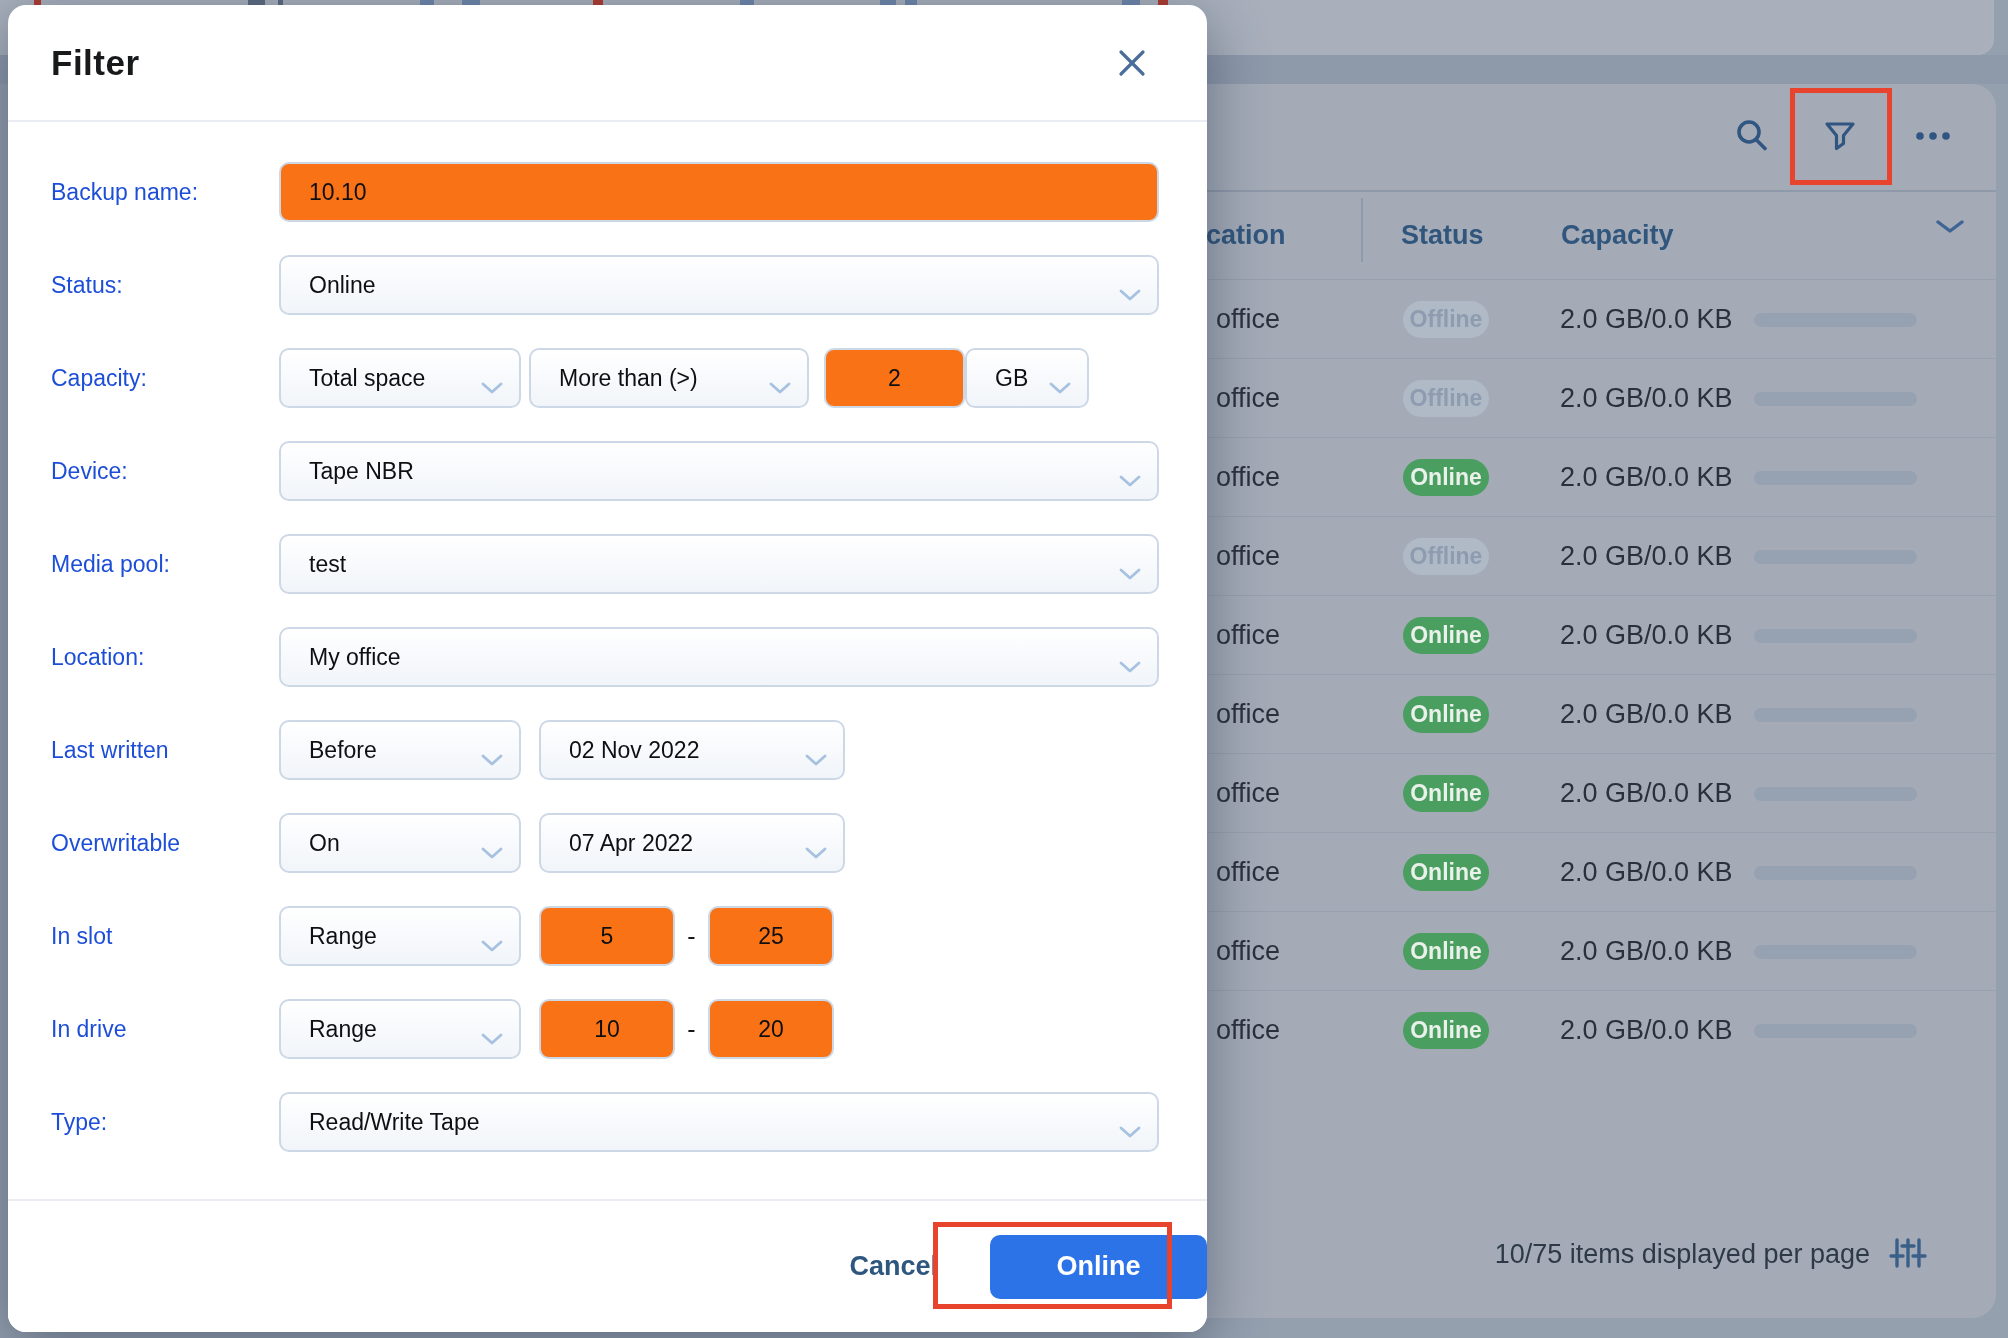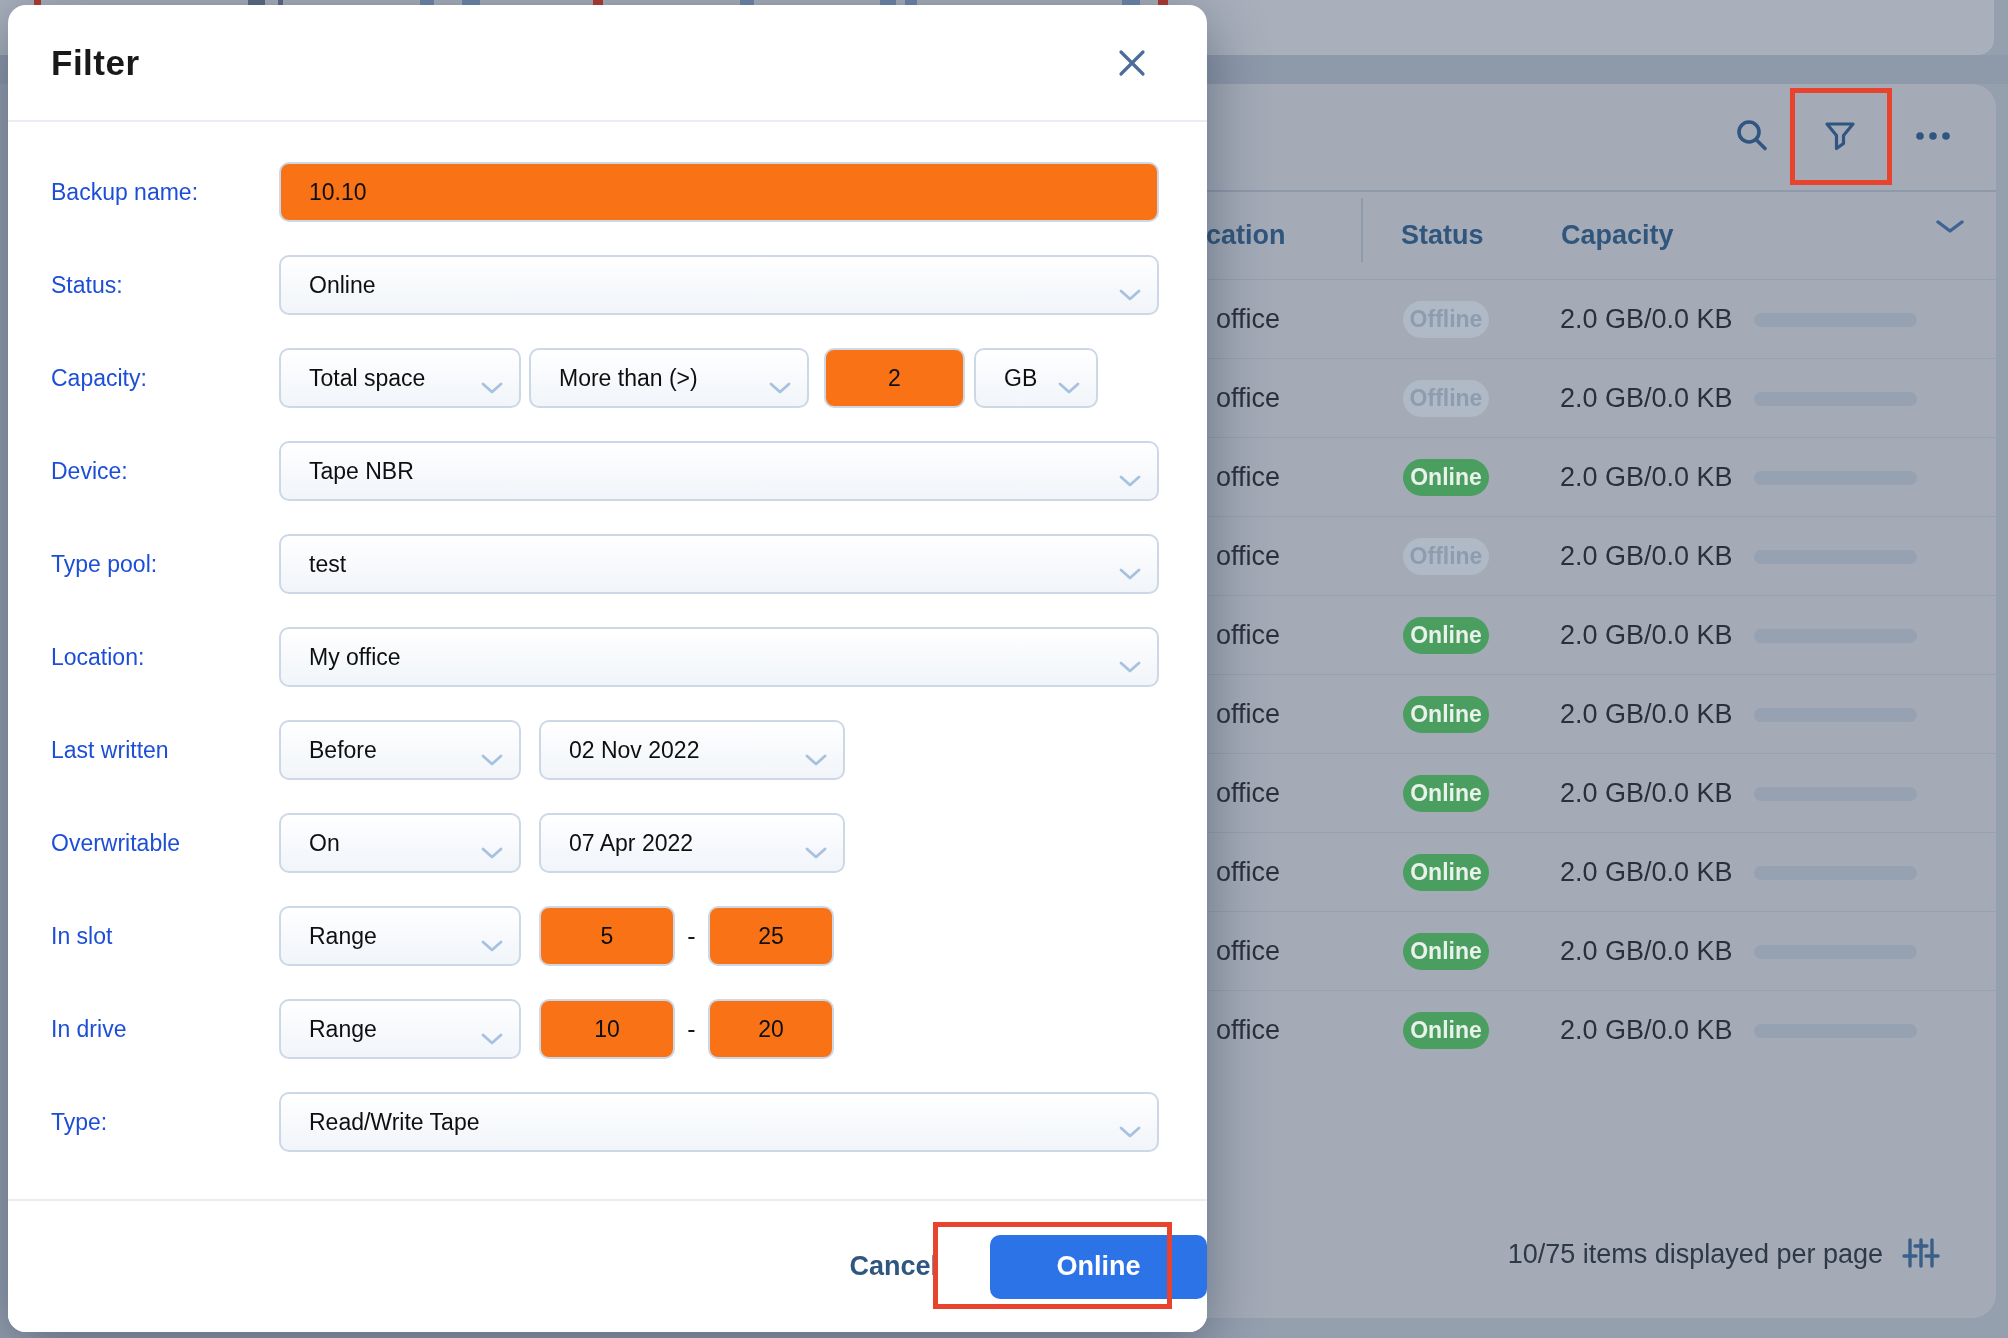--- a/index.html
+++ b/index.html
@@ -37,21 +37,21 @@
   .trow { position:relative; height:79px; border-bottom:1px solid rgba(138,151,168,0.5); }
   .cell-location { position:absolute; left:1176px; top:24px; font-size:27px; color:#2a313c; white-space:nowrap; }
   .pill { position:absolute; left:1363px; top:21px; width:86px; height:37px; border-radius:19px;
           font-size:23px; font-weight:bold; display:flex; align-items:center; justify-content:center; }
   .pill.online  { background:#4a9f60; color:#e9f1ea; }
   .pill.offline { background:#b0bac7; color:#8e9cb0; }
   .cell-capacity { position:absolute; left:1520px; top:24px; font-size:27px; color:#2a313c; white-space:nowrap; }
   .cap-bar { position:absolute; left:1714px; top:33px; width:163px; height:14px;
              border-radius:7px; background:#96a2b2; }
 
-  .pager { position:absolute; right:55px; top:1150px; display:flex; align-items:center; gap:18px; }
+  .pager { position:absolute; right:68px; top:1150px; display:flex; align-items:center; gap:18px; }
   .pager-text { font-size:27px; color:#2e3947; white-space:nowrap; }
   .pager-icon { width:40px; height:40px; cursor:pointer; }
 
   
   .annot { position:absolute; border:5px solid #e8432c; z-index:60; background:transparent; }
   .annot-filter { left:1790px; top:88px;  width:102px; height:97px; }
   .annot-apply  { left:933px;  top:1222px; width:239px; height:87px; }
 
   
   .dialog { position:absolute; left:8px; top:5px; width:1199px; height:1327px;
@@ -74,21 +74,21 @@
   .sel .chev { position:absolute; right:16px; top:50%; margin-top:-5px; }
   .inp { height:60px; border:2px solid #cdd8e7; border-radius:10px; background:#f97316;
          font-size:23px; color:#0e0f11; font-family:"Liberation Sans", sans-serif; }
   .inp.text { padding:0 20px 0 28px; }
   .inp.num  { text-align:center; padding:0 6px; }
 
   .w-full { width:880px; }
   .w-242 { width:242px; }
   .w-252 { width:280px; margin-left:8px; }
   .w-141 { width:141px; margin-left:15px; }
-  .w-124 { width:124px; margin-left:9px; padding-right:40px; }
+  .w-124 { width:124px; padding-right:40px; }
   .w-306 { width:306px; margin-left:18px; }
   .w-136 { width:136px; margin-left:18px; }
   .w-126 { width:126px; }
   .dash  { width:33px; flex:none; text-align:center; font-size:25px; color:#16171a; }
 
   .dlg-footer { position:absolute; left:0; bottom:0; width:100%; height:133px;
                 border-top:2px solid #eaeef4; display:flex; align-items:center;
                 justify-content:flex-end; 
                 border-radius:0 0 18px 18px; background:#ffffff; }
   .btn-cancel { font-size:27px; font-weight:bold; color:#2f567f; margin-right:52px;
@@ -295,21 +295,21 @@
           <span>Tape NBR</span>
           <span class="chev">
             <svg width="22" height="12" viewBox="0 0 22 12" fill="none">
                 <polyline points="2,2 11,10 20,2" stroke="#a7c1e0" stroke-width="2.8" stroke-linecap="round" stroke-linejoin="round"></polyline>
               </svg>
           </span>
         </div>
       </div>
 
       <div class="frow">
-        <span class="flabel">Type pool:</span>
+        <span class="flabel">Media pool:</span>
         <div class="sel w-full">
           <span>test</span>
           <span class="chev">
             <svg width="22" height="12" viewBox="0 0 22 12" fill="none">
                 <polyline points="2,2 11,10 20,2" stroke="#a7c1e0" stroke-width="2.8" stroke-linecap="round" stroke-linejoin="round"></polyline>
               </svg>
           </span>
         </div>
       </div>
 

